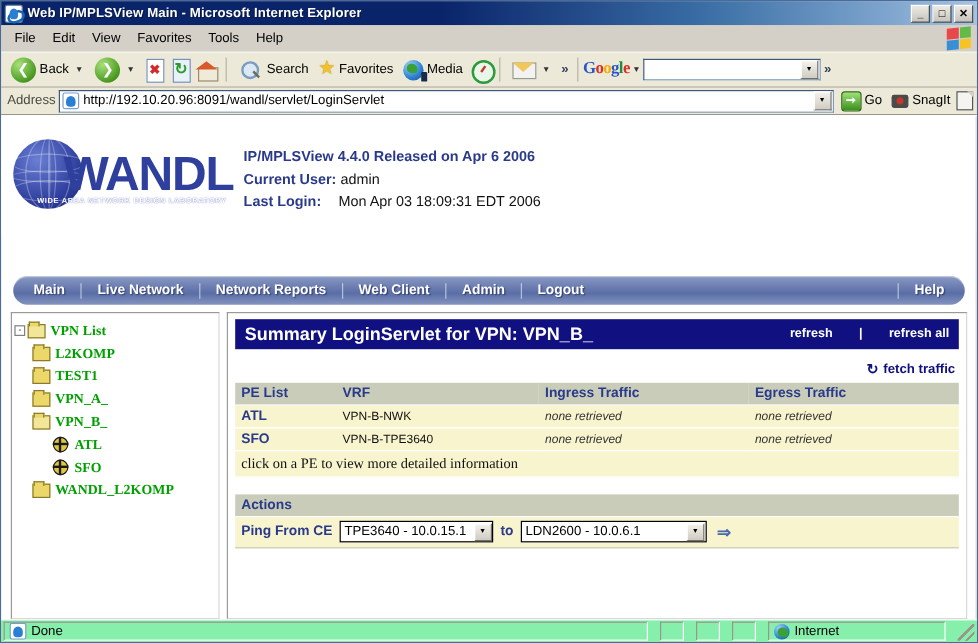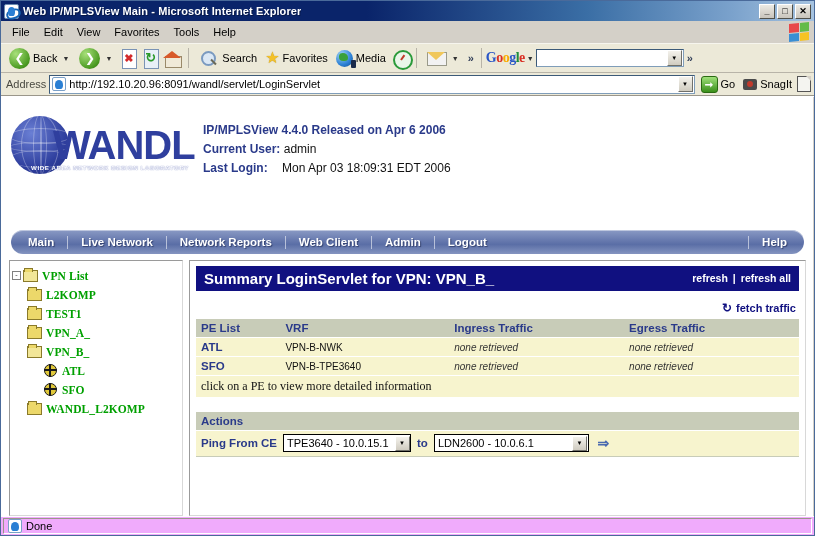--- a/index.html
+++ b/index.html
@@ -337,21 +337,21 @@
     display:flex; flex-direction:column;
   }
   .panel-title {
     background:#101080; color:#fff;
     font-weight:bold; font-size:15px;
     padding:3px 8px 4px 8px;
     display:flex; align-items:center;
     height:25px;
   }
   .panel-title .ptxt { flex:1; white-space:nowrap; }
-  .panel-title .links { font-size:10.5px; font-weight:bold; display:flex; align-items:center; gap:5px; }
+  .panel-title .links { font-size:10.5px; font-weight:bold; display:flex; align-items:center; gap:22px; }
   .panel-title .links .bar { color:#fff; }
   .fetchrow {
     display:flex; justify-content:flex-end; align-items:center; gap:4px;
     padding:10px 3px 4px 0;
     font-size:11px; font-weight:bold; color:#101080;
   }
   .fetch-icon { font-size:12px; color:#101080; font-weight:bold; }
 
   table.grid { width:100%; border-collapse:collapse; font-size:11px; }
   table.grid th {
@@ -404,25 +404,24 @@
   .sel1 { width:128px; }
   .sel2 { width:155px; }
   .goicon {
     width:17px;height:16px;flex:none;display:flex;align-items:center;justify-content:center;
     color:#4a6ab0; font-size:14px; font-weight:bold;
   }
 
   
   #statusbar {
     height:19px; min-height:19px;
-    background:#f0abfc;
-    display:flex; align-items:stretch; gap:20px;
+    background:#86efac;
+    display:flex; align-items:stretch; gap:10px;
     padding:1px 2px;
     border-top:1px solid #fff;
-    flex-direction:column;
   }
   .sb-cell {
     border:1px solid #9a968a; border-right-color:#fff; border-bottom-color:#fff;
     display:flex; align-items:center; gap:4px; padding:0 4px;
     font-size:11px; color:#000;
   }
   .sb-main { flex:1; }
   .sb-sm { width:20px; }
   .sb-zone { width:148px; }
   .grip {

